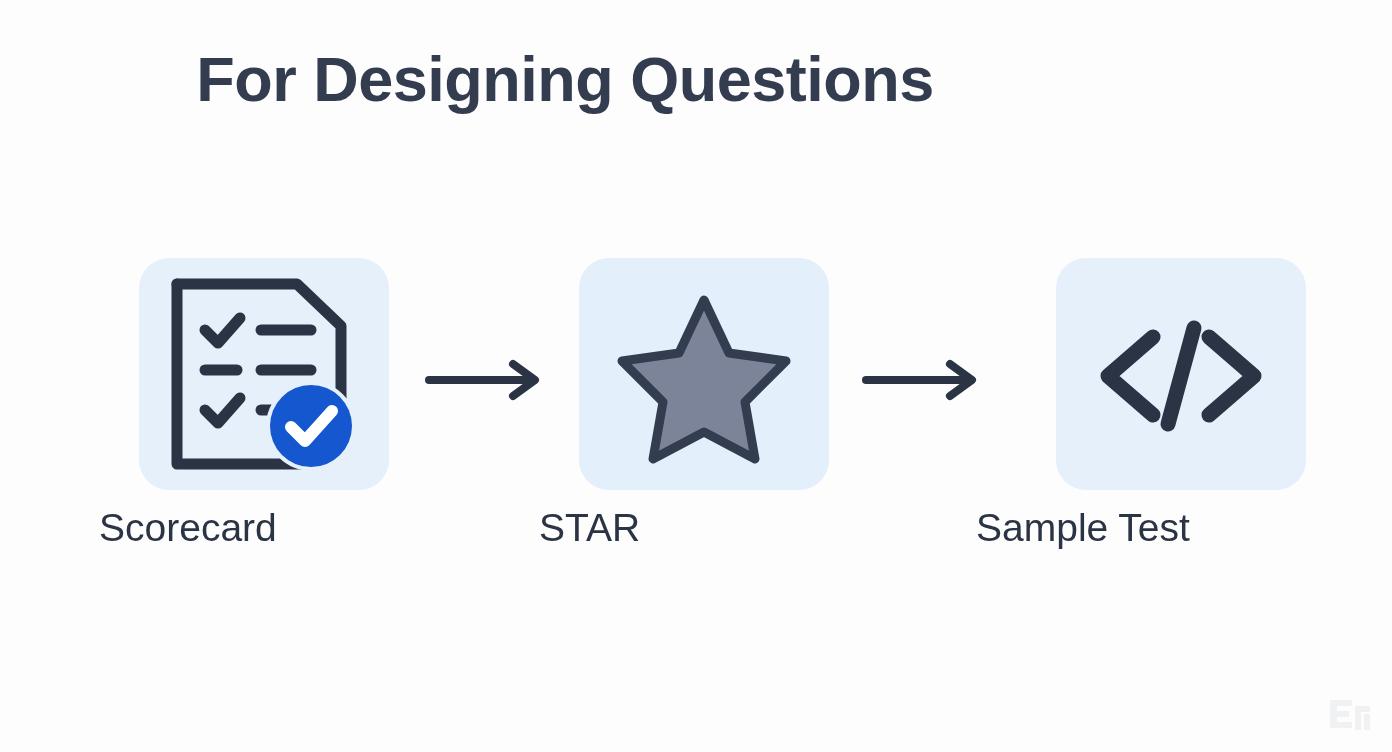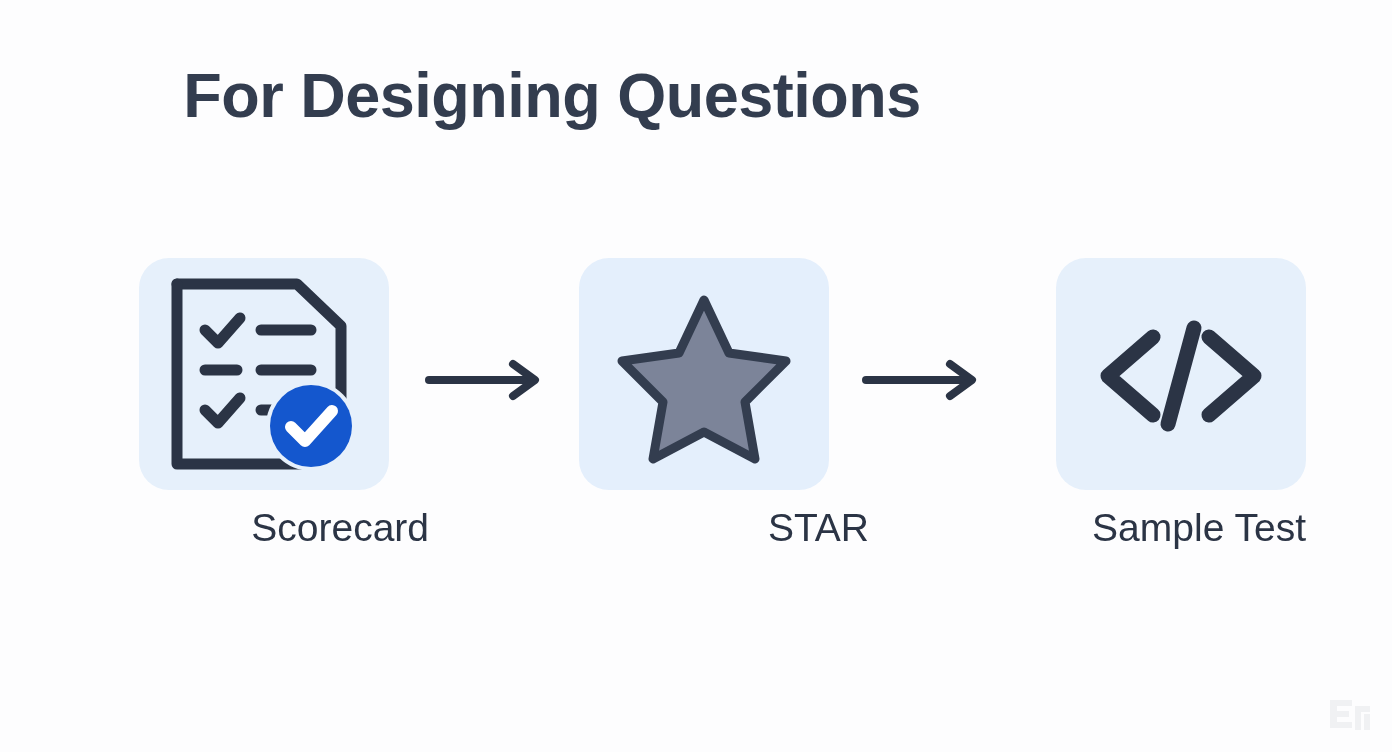--- a/index.html
+++ b/index.html
@@ -18,30 +18,31 @@
 
   .slide {
     position: relative;
     width: 1392px;
     height: 752px;
   }
 
   
   .title {
     position: absolute;
-    top: 62px;
+    top: 46px;
     left: 0;
     width: 1104px;
     text-align: center;
     font-size: 63px;
     font-weight: 700;
     letter-spacing: -0.5px;
     color: #333d4f;
     line-height: 1.05;
     white-space: nowrap;
+    padding-left: 13px;
   }
 
   
   .flow {
     position: absolute;
     top: 258px;
     left: 0;
     width: 1392px;
     height: 320px;
   }
@@ -73,21 +74,21 @@
     width: 250px;
     height: 232px;
     overflow: visible;
   }
 
   .step-label {
     position: absolute;
     top: 248px;
     left: -40px;
     width: 330px;
-    text-align: right;
+    text-align: left;
     font-size: 39px;
     font-weight: 400;
     color: #2b3445;
     white-space: nowrap;
   }
 
   
   .arrow {
     position: absolute;
     top: 100px;

